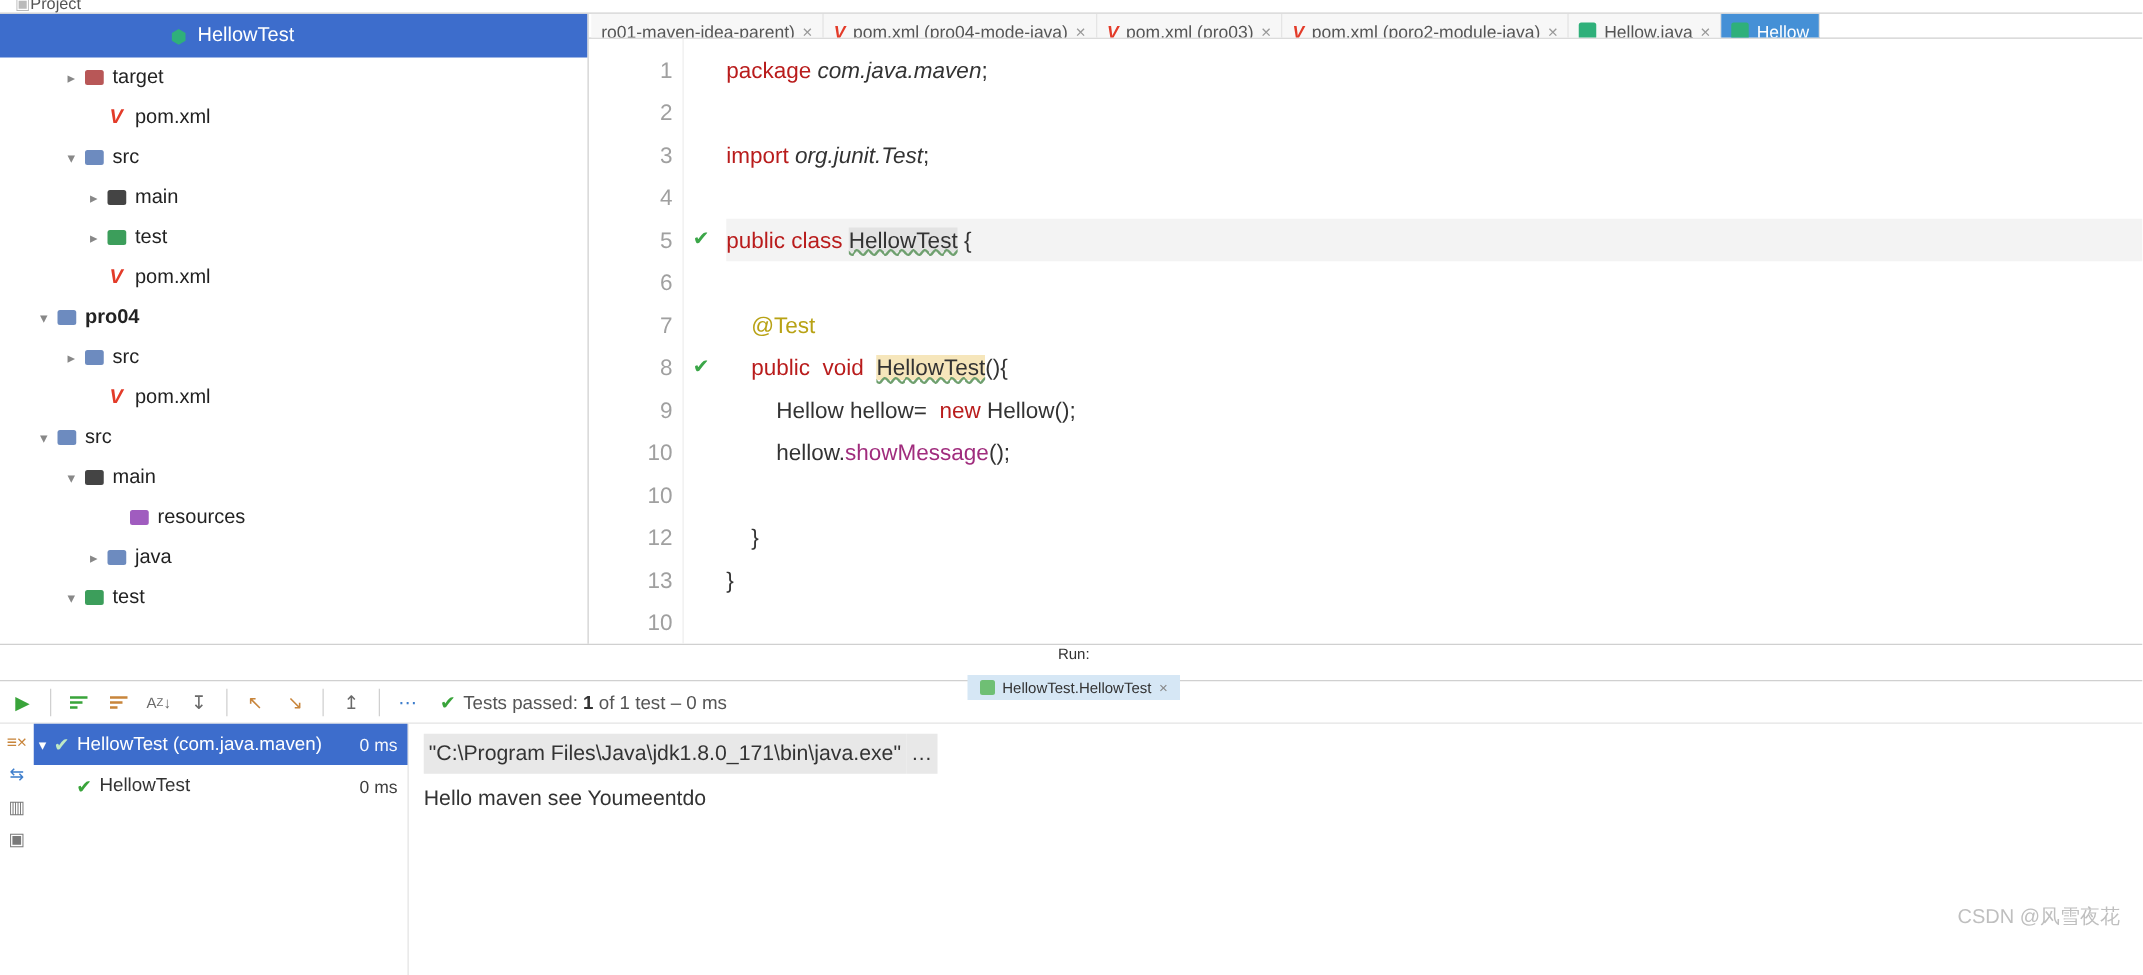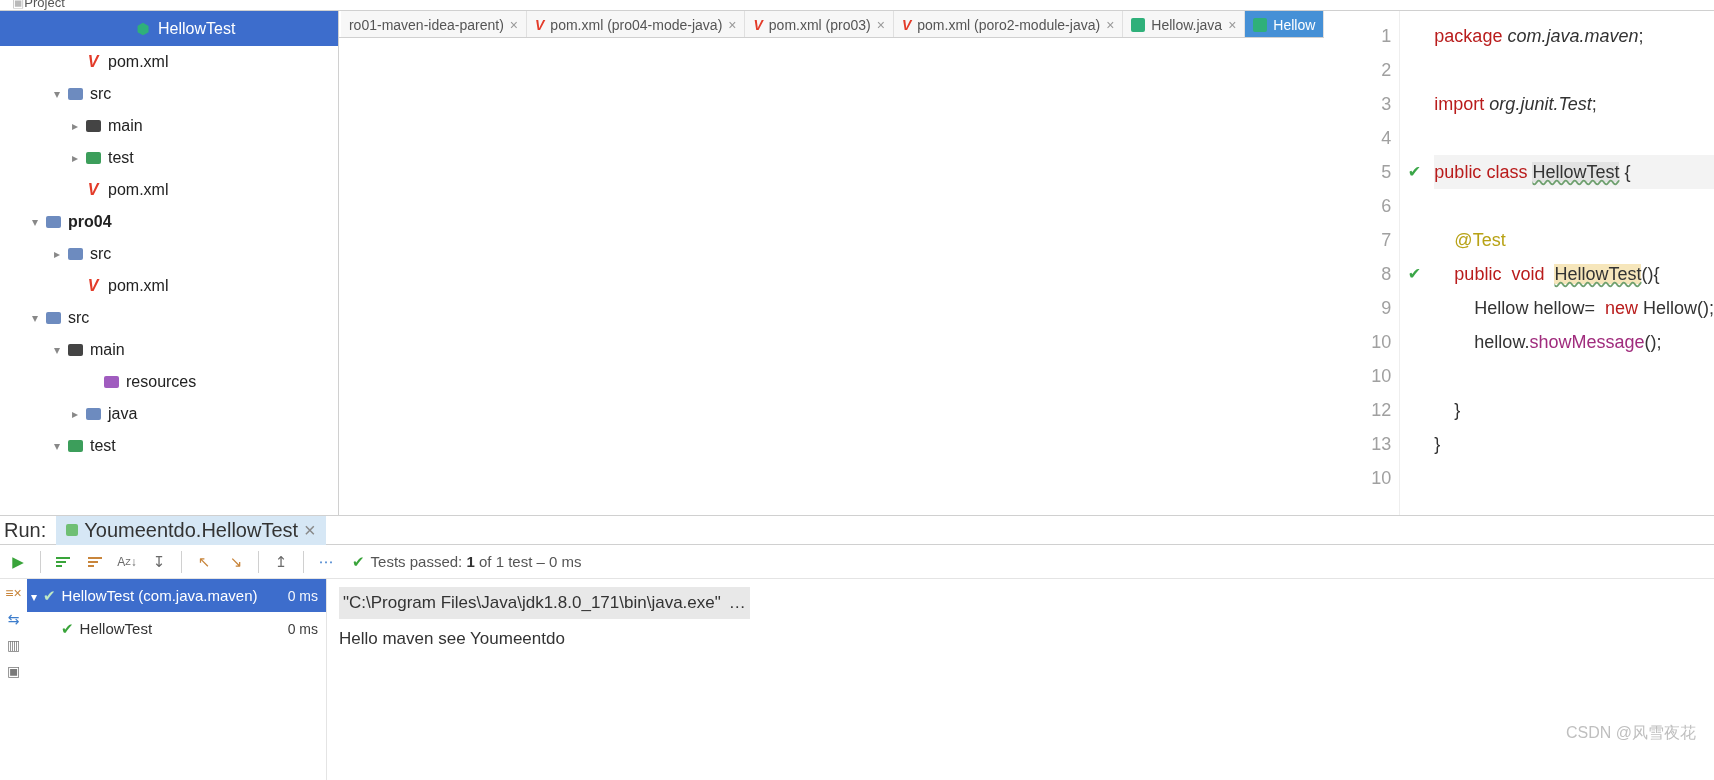--- a/index.html
+++ b/index.html
@@ -21,21 +21,21 @@
 .ico-folder-c{ background:#b85757; width:15px; height:12px; border-radius:2px;}
 .ico-folder{ background:#6d8bbf; width:15px; height:12px; border-radius:2px;}
 .ico-folder-g{ background:#444; width:15px; height:12px; border-radius:2px;}
 .ico-folder-t{ background:#3c9e5b; width:15px; height:12px; border-radius:2px;}
 .ico-folder-r{ background:#a05cbf; width:15px; height:12px; border-radius:2px;}
 .ico-v { color:#e33b29; font-weight:bold; font-size:16px; font-style:italic;}
 .ico-cube{ color:#2fb07a; font-size:15px;}
 .bold{font-weight:600;}
 
 
-.editor { flex:1; display:flex; flex-direction:row; }
+.editor { flex:1; display:flex; flex-direction:column; }
 .tabs { height:27px; display:flex; align-items:flex-start; overflow:hidden; color:#555; font-size:14px; border-bottom:1px solid #d0d0d0; padding-left:2px;}
 .tab{ height:27px; display:flex; align-items:center; padding:0 8px; gap:6px; border-right:1px solid #e0e0e0; background:#f7f7f7; white-space:nowrap;}
 .tab.active{ background:#4590d6; color:#fff;}
 .tab .close{ color:#999; font-size:14px;}
 .ico-tab-v{color:#e33b29; font-weight:bold; font-style:italic;}
 .ico-tab-j{width:14px;height:14px;background:#2fb07a;border-radius:2px;}
 
 .codearea{ flex:1; display:flex; font-family:"Consolas","Menlo",monospace; font-size:18px; line-height:34px;}
 .gutter{ width:76px; text-align:right; color:#a0a0a0; padding:8px 8px 0 0; user-select:none; border-right:1px solid #eee;}
 .gmarks{ width:28px; padding-top:8px;}
@@ -45,21 +45,21 @@
 .pkg{color:#333;font-style:italic;}
 .cls{color:#333;}
 .ann{color:#b8a215;}
 .fn{color:#a02c7d;}
 .hl-class{ background:#e3e3e3; text-decoration:underline wavy #6fa06f; text-decoration-skip-ink:none;}
 .hl-method{ background:#f6e6bb; text-decoration:underline wavy #6fa06f;}
 .curline{ background:#f3f3f3; display:inline-block; width:100%;}
 
 
 .run { height:264px; display:flex; flex-direction:column; }
-.run-tabs{ height:29px; display:flex; align-items:center; padding-left:4px; border-bottom:1px solid #d0d0d0; gap:10px; font-size:20px;}
+.run-tabs{ height:29px; display:flex; align-items:center; padding-left:4px; border-bottom:1px solid #d0d0d0; gap:10px; font-size:12px;flex-direction:column;}
 .run-tab{ background:#d6e7f5; padding:3px 10px; display:flex; align-items:center; gap:6px; color:#333;}
 .run-tab .close{color:#888;}
 .run-toolbar{ height:34px; display:flex; align-items:center; padding-left:4px; gap:4px; border-bottom:1px solid #e4e4e4;}
 .tb-btn{ width:28px; height:28px; display:flex; align-items:center; justify-content:center; color:#6a6a6a; font-size:15px;}
 .tb-btn.play{color:#39a43a;}
 .tb-btn.ok{color:#39a43a;}
 .tb-btn.fail{color:#c8853b;}
 .tb-sep{ width:1px; height:22px; background:#d0d0d0; margin:0 4px;}
 .status-text{ margin-left:8px; color:#555; font-size:15px;}
 .status-text .ok-ico{color:#39a43a; margin-right:6px;}
@@ -92,20 +92,28 @@
 </div>
 
 <div class="main">
 
   <div class="sidebar">
     <div class="tree" id="tree">
         <div class="tree-row selected">
           <span class="spacer" style="width:130px"></span>
           <span class="ico ico-cube">⬢</span>
           <span>HellowTest</span>
+        </div>
+        <div class="tree-row">
+          <span class="spacer" style="width:44px"></span>
+          <span class="chev right"></span>
+          <span class="ico">
+            <span class="ico-folder-c"></span>
+          </span>
+          <span class="">target</span>
         </div>
         <div class="tree-row">
           <span class="spacer" style="width:62px"></span>
           <span class="chev"></span>
           <span class="ico ico-v">V</span>
           <span class="">pom.xml</span>
         </div>
         <div class="tree-row">
           <span class="spacer" style="width:44px"></span>
           <span class="chev down"></span>
@@ -268,21 +276,21 @@
       <div class="code" id="code"><div><span class="kw">package</span><span class="pkg"> com.java.maven</span>;</div><div>&nbsp;</div><div><span class="kw">import</span><span class="pkg"> org.junit.Test</span>;</div><div>&nbsp;</div><div class="curline"><span class="kw">public</span> <span class="kw">class</span> <span class="hl-class">HellowTest</span> {</div><div>&nbsp;</div><div>    <span class="ann">@Test</span></div><div>    <span class="kw">public</span>  <span class="kw">void</span>  <span class="hl-method">HellowTest</span>(){</div><div>        <span class="cls">Hellow</span> hellow=  <span class="kw">new</span><span class="cls"> Hellow</span>();</div><div>        hellow.<span class="fn">showMessage</span>();</div><div>&nbsp;</div><div>    }</div><div>}</div><div>&nbsp;</div></div>
     </div>
   </div>
 </div>
 
 <div class="run">
   <div class="run-tabs">
     <span>Run:</span>
     <div class="run-tab">
       <span style="width:12px;height:12px;background:#6fbf74;display:inline-block;border-radius:2px;"></span>
-      <span>Youmeentdo.HellowTest</span>
+      <span>HellowTest.HellowTest</span>
       <span class="close">×</span>
     </div>
   </div>
 
   <div class="run-toolbar">
     <div class="tb-btn play">▶</div>
     <div class="tb-sep"></div>
     <div class="tb-btn ok">
       <svg width="18" height="18" viewBox="0 0 18 18">
           <path d="M2 5h14M2 9h10M2 13h6" stroke="#39a43a" stroke-width="2" fill="none"></path>

